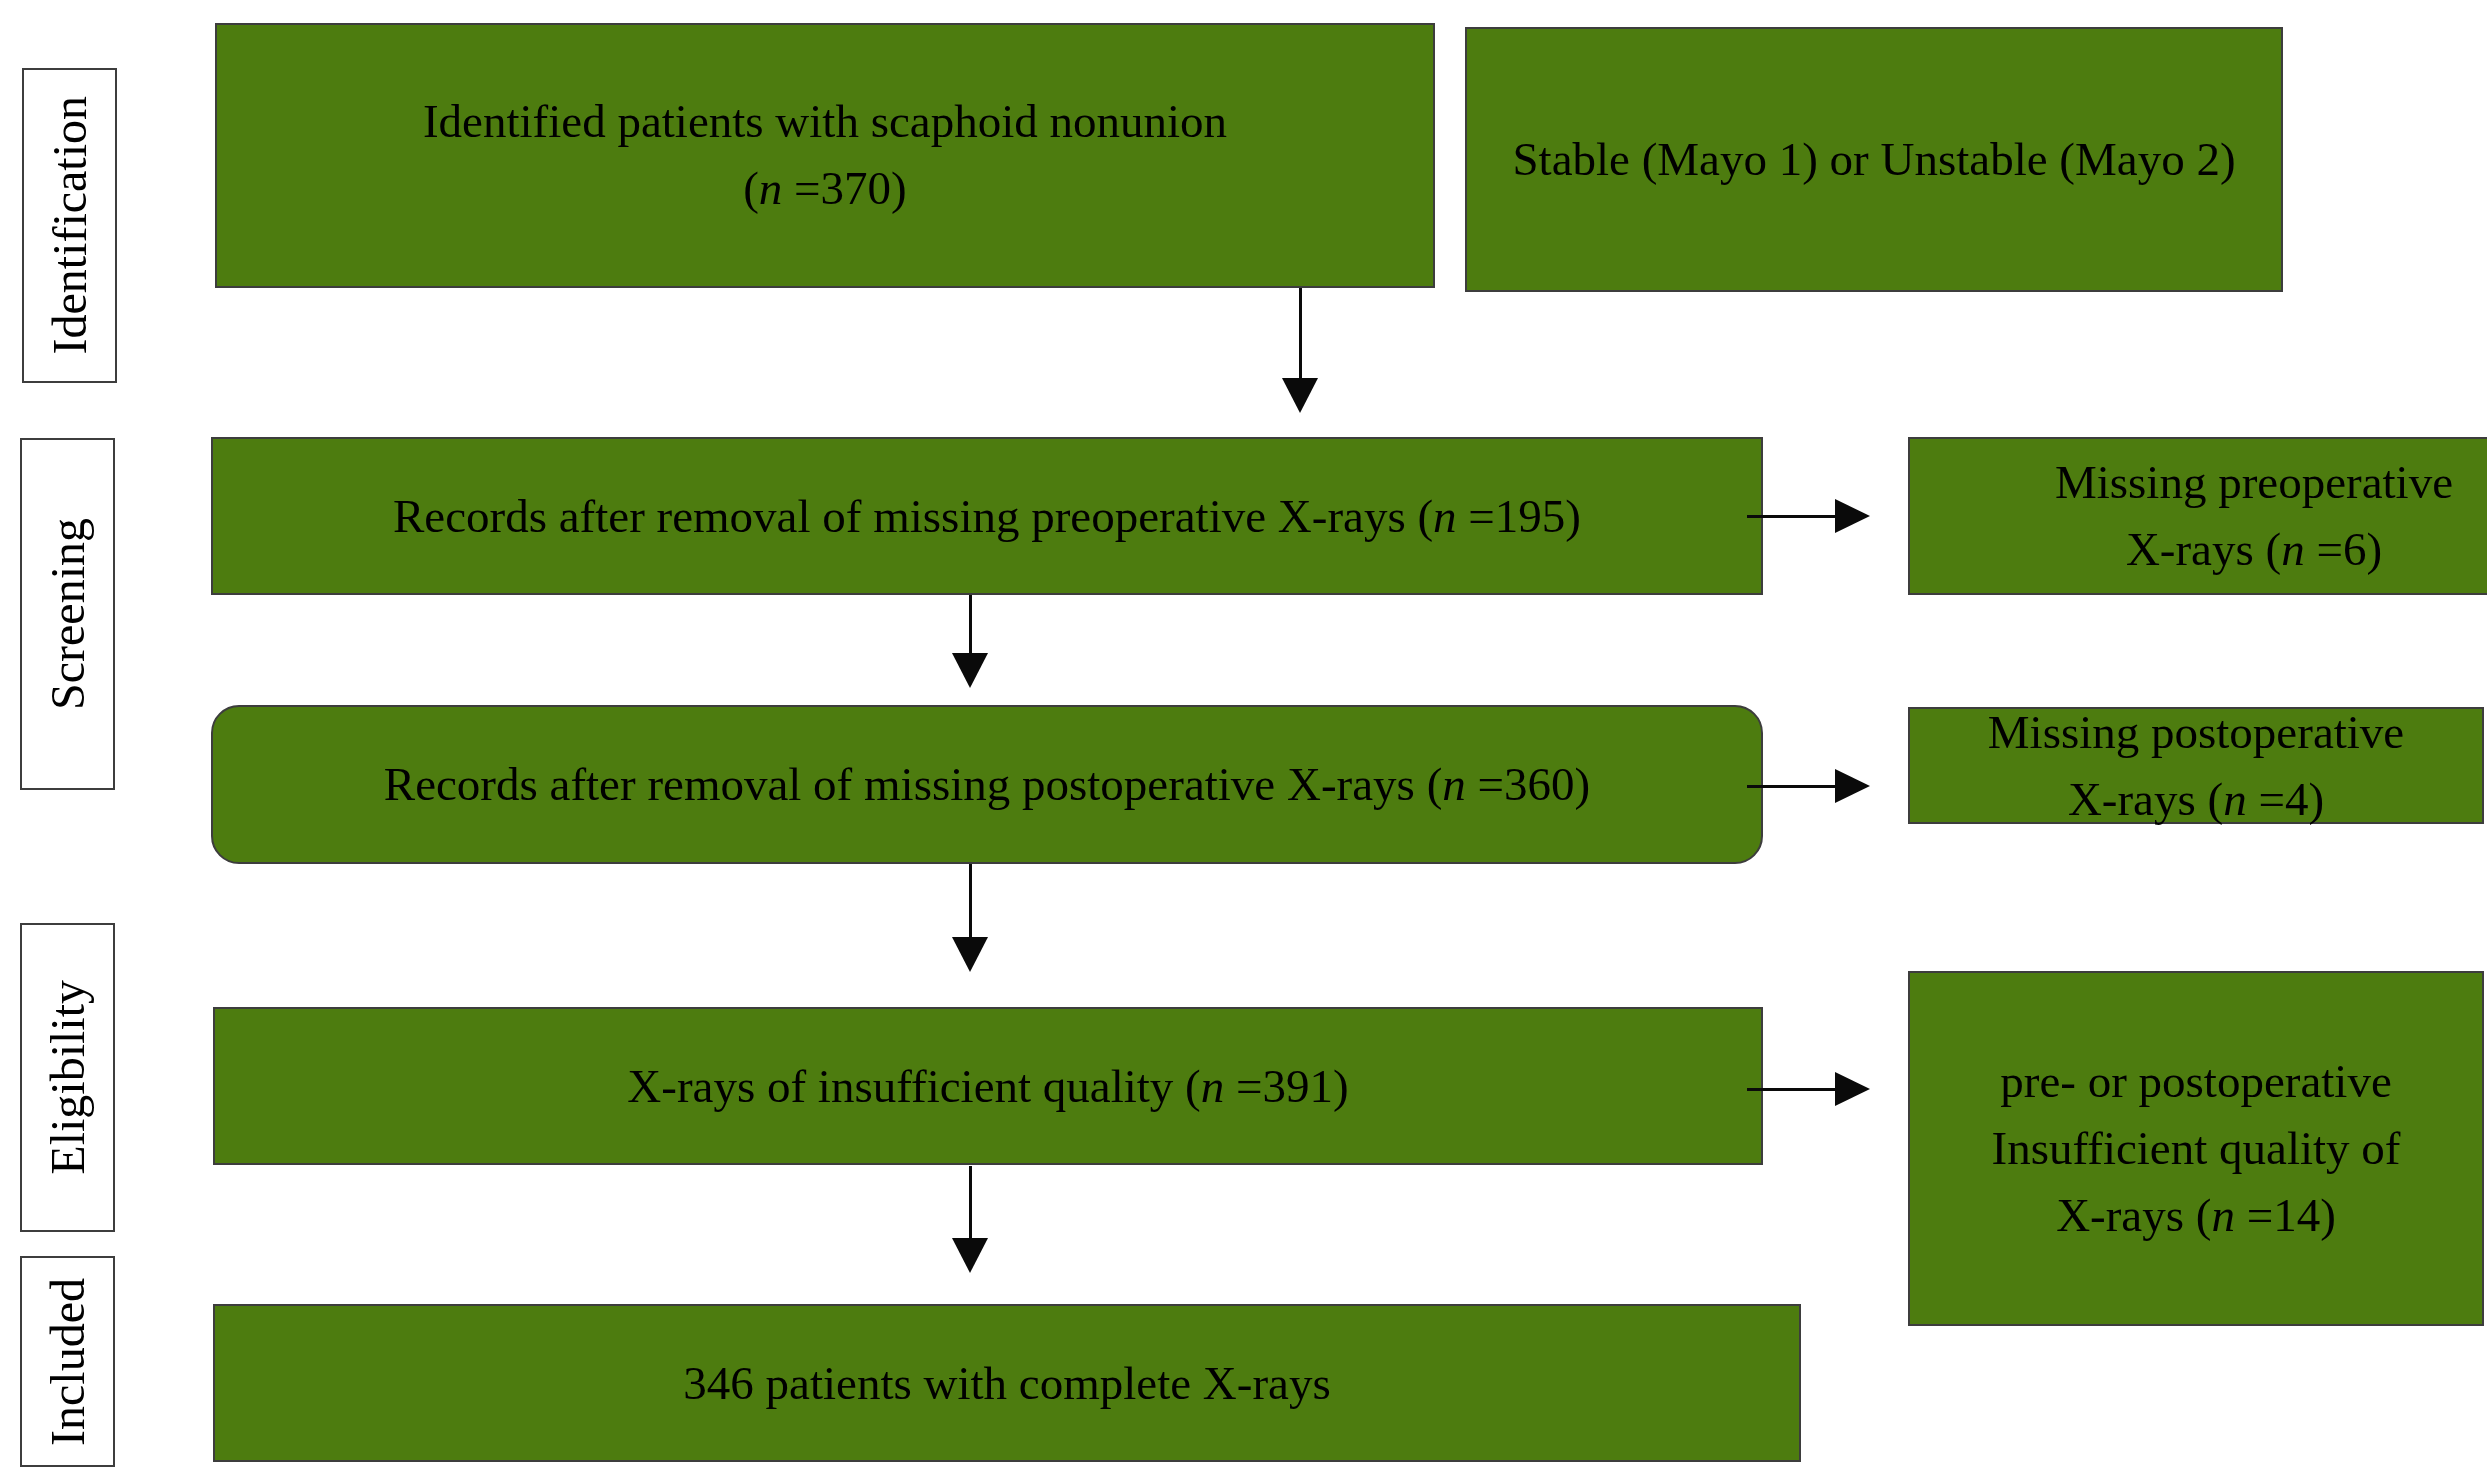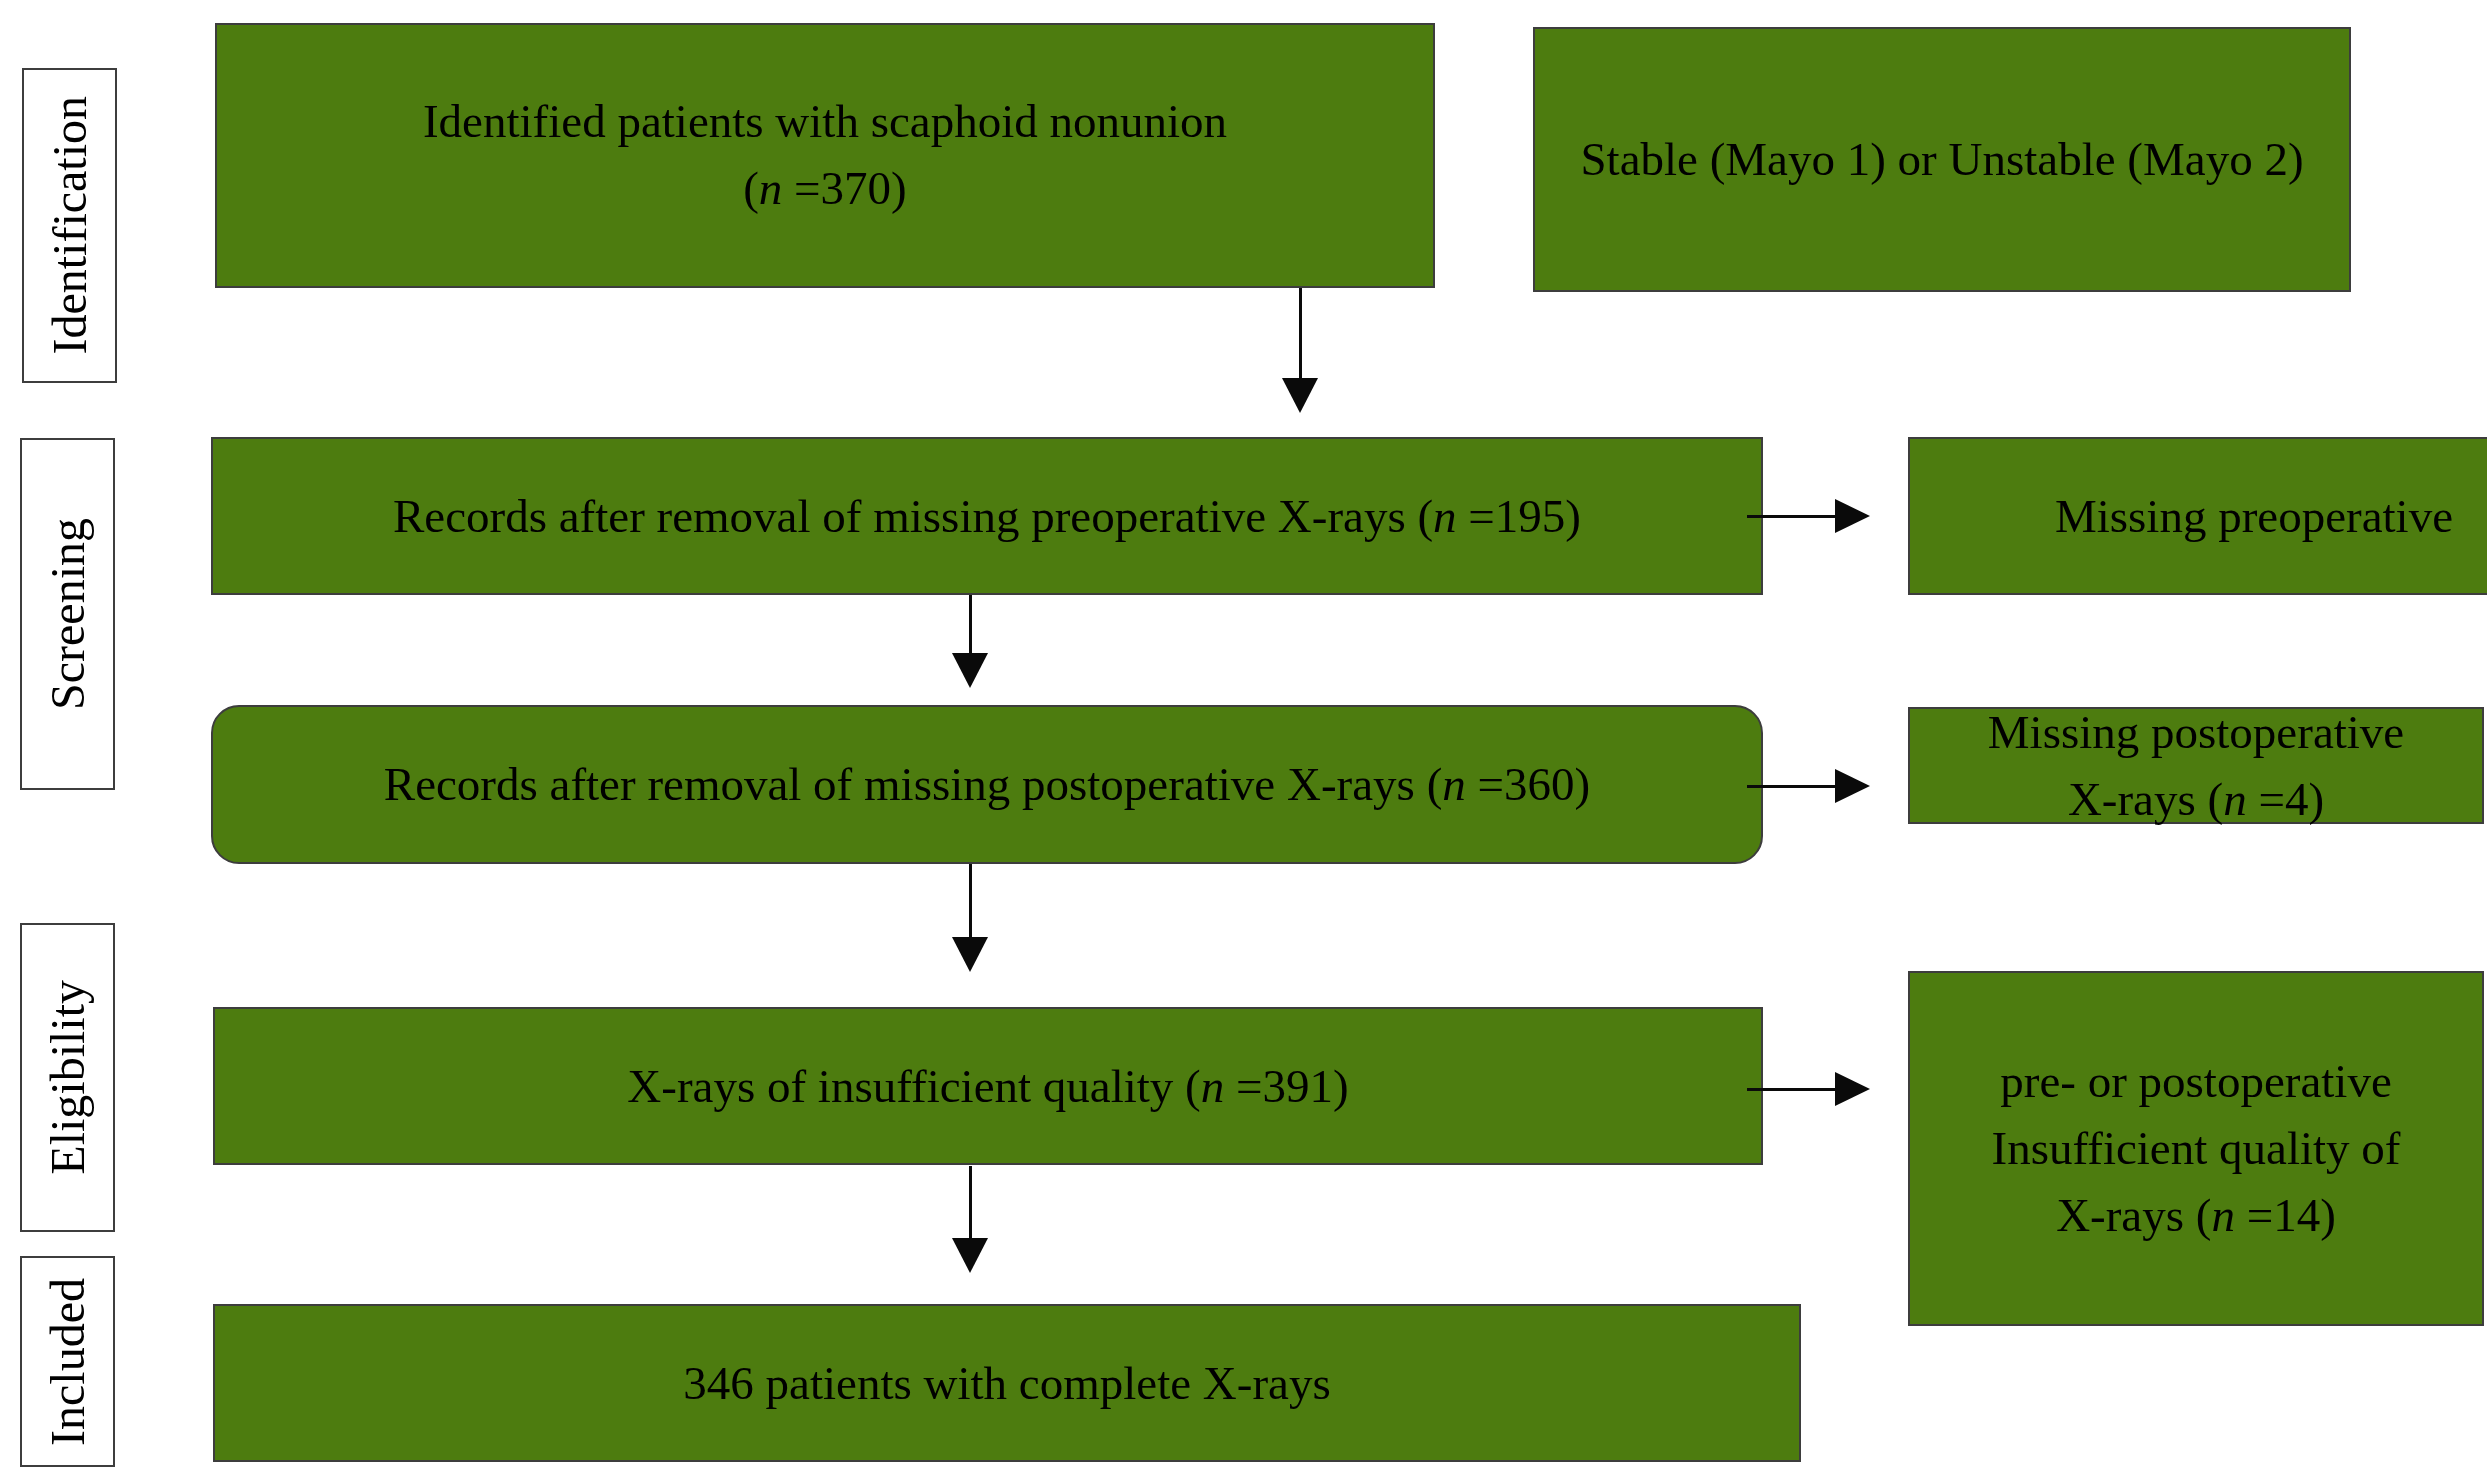--- a/index.html
+++ b/index.html
@@ -58,21 +58,21 @@
   }
 
   
   #st-identification{left:22px;top:68px;width:95px;height:315px;}
   #st-screening{left:20px;top:438px;width:95px;height:352px;}
   #st-eligibility{left:20px;top:923px;width:95px;height:309px;}
   #st-included{left:20px;top:1256px;width:95px;height:211px;}
 
   
   #b-identified{left:199px;top:22.5px;width:1220px;height:265px;}
-  #b-criteria{left:1517px;top:26.5px;width:818px;height:265px;}
+  #b-criteria{left:1449px;top:26.5px;width:818px;height:265px;}
   #b-preop{left:195px;top:437px;width:1552px;height:158px;}
   #b-postop{left:195px;top:705px;width:1552px;height:159px;border-radius:28px;}
   #b-quality{left:197px;top:1007px;width:1550px;height:158px;}
   #b-final{left:197px;top:1304px;width:1588px;height:158px;}
 
   
   #b-miss-pre{left:1892px;top:437px;width:692px;height:158px;}
   #b-miss-post{left:1892px;top:707px;width:576px;height:117px;}
   #b-insuff{left:1892px;top:971px;width:576px;height:355px;}
 
@@ -146,20 +146,23 @@
   <div class="box" id="b-final">
     <div class="bline">
       <span>346 patients with complete X-rays</span>
     </div>
   </div>
 
   <div class="box" id="b-miss-pre">
     <div class="bline">
       <span>Missing preoperative</span>
     </div>
+    <div class="bline">
+      <span>X-rays </span><span>(</span><span class="nitalic">n</span><span> =6)</span>
+    </div>
   </div>
 
   <div class="box" id="b-miss-post">
     <div class="bline">
       <span>Missing postoperative</span>
     </div>
     <div class="bline">
       <span>X-rays </span><span>(</span><span class="nitalic">n</span><span> =4)</span>
     </div>
   </div>

